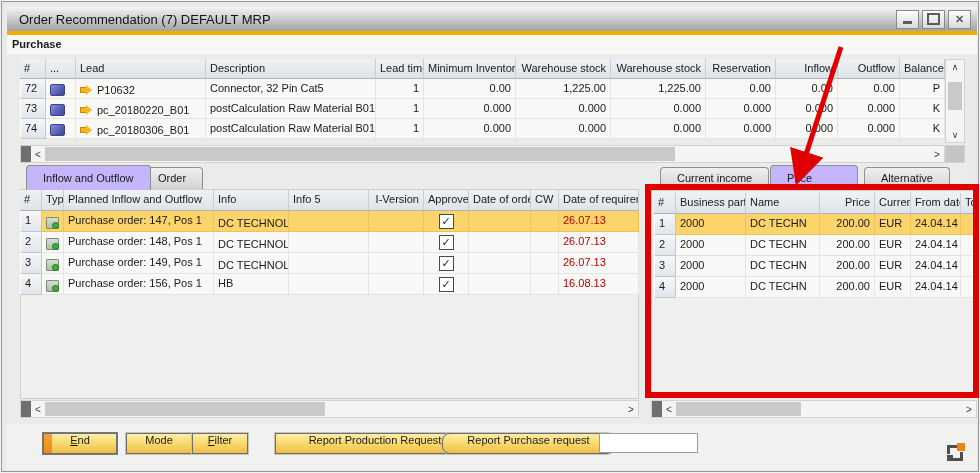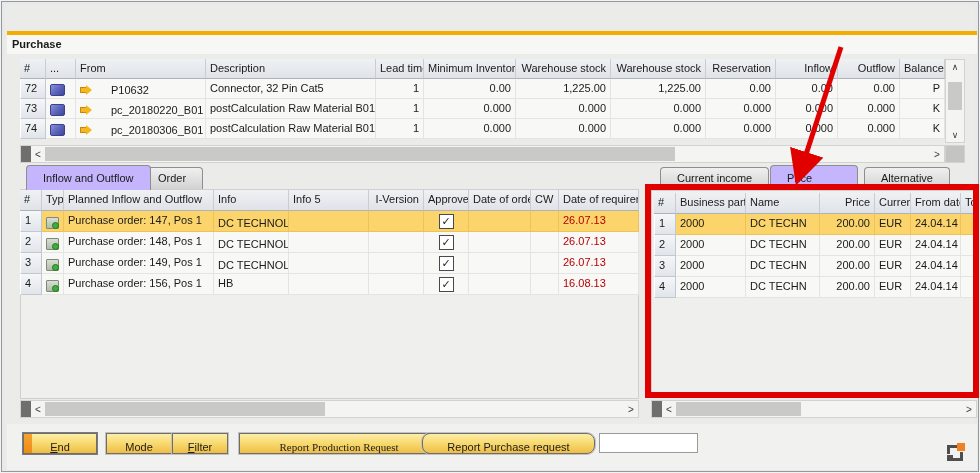--- a/index.html
+++ b/index.html
@@ -30,21 +30,21 @@
   .tbl { display:grid; position:absolute; background:#efefed; }
   .th { background:linear-gradient(#eff1f4,#dfe3e8); border-right:1px solid #c9cdd3;
         border-bottom:1px solid #acb3bb; padding:3px 4px 0 4px; white-space:nowrap; overflow:hidden; }
   .td { background:#f8f8f6; border-right:1px solid #e4e4e1; border-bottom:1px solid #e4e4e1;
         padding:3px 4px 0 4px; white-space:nowrap; overflow:hidden; }
   .gut { background:linear-gradient(#f5f7f9,#e1e5ea); border-right:1px solid #c2c8cf;
          border-bottom:1px solid #c2c8cf; border-left:1px solid #fff; padding:3px 2px 0 4px; }
   .sel { background:#fbd46c !important; border-color:#eec258 !important; }
   .num { text-align:right; }
   .red { color:#b50000; }
-  .cellflex { display:flex; align-items:center; gap:19px; }
+  .cellflex { display:flex; align-items:center; gap:5px; }
 
   
   .cube-icon { width:13px; height:10px; border-radius:2px;
                background:linear-gradient(135deg,#8a90d6 0%,#5a62b8 55%,#3e4694 100%);
                border:1px solid #3a4190; }
   .link-arrow { display:inline-flex; align-items:center; }
   .link-arrow .bar { width:5px; height:4px; background:#f4b71d; border:1px solid #c4880a; border-right:none; }
   .link-arrow .tip { width:0; height:0; border-top:5px solid transparent; border-bottom:5px solid transparent;
                      border-left:6px solid #f4b71d; }
   .box-icon { width:11px; height:10px; border:1px solid #7d8a77; border-radius:1px;
@@ -71,21 +71,21 @@
   
   .tab { position:absolute; top:165px; height:22px; box-sizing:border-box; border:1px solid #8e8e8e; border-bottom:none;
          border-radius:4px 4px 0 0; background:linear-gradient(#f0f0f0,#d2d2d2);
          padding:4px 16px 0 16px; z-index:1; }
   .tab.active { background:#c4b5fd; top:163px; height:25px; padding-top:6px; z-index:2; }
 
   
   .btn { position:absolute; top:431px; height:21px; box-sizing:border-box;
          border:1px solid #6e6e6e; box-shadow:0 0 0 1px #c2c2c2;
          background:linear-gradient(#fdeda8, #f8d96e 50%, #eebd45);
-         display:flex; align-items:flex-end; justify-content:center; color:#1c1c1c; }
+         display:flex; align-items:flex-start; justify-content:center; color:#1c1c1c;margin-left:20px; }
   .btn.default { box-shadow:0 0 0 1px #7a7a7a; }
   .btn .strip { position:absolute; left:0; top:0; bottom:0; width:8px;
                 background:linear-gradient(#f6a234,#ee8c12); }
   .fl-underline::first-letter { text-decoration:underline; }
   .btn-label { display:inline-block; }
   .footer-input { position:absolute; left:597px; top:431px; width:99px; height:20px; box-sizing:border-box;
                   border:1px solid #9a9a9a; background:#fff; font-size:11px; padding:0 3px; }
 
   
   .grip { position:absolute; left:945px; top:441px; width:18px; height:18px; }
@@ -110,29 +110,43 @@
     grid-auto-rows:21px; }
   .right-table { left:652px; top:191px; width:320px;
     grid-template-columns:22px 70px 74px 55px 36px 50px 13px;
     grid-auto-rows:21px; }
 </style>
 </head>
 <body>
 
 <div class="window">
 
+  <div class="titlebar">
+    <span class="title-text">Order Recommendation (7) DEFAULT MRP</span>
+    <span class="win-controls">
+      <span class="win-btn">
+          <span class="glyph-min"></span>
+        </span>
+      <span class="win-btn">
+          <span class="glyph-max"></span>
+        </span>
+      <span class="win-btn">
+          <span class="glyph-close">✕</span>
+        </span>
+    </span>
+  </div>
   <div class="accent-line"></div>
   <div class="purchase-strip"></div>
   <div class="purchase-label">Purchase</div>
   <div class="footer"></div>
 
   <div class="tbl top-table">
     <div class="th">#</div>
     <div class="th">...</div>
-    <div class="th">From</div>
+    <div class="th">Lead</div>
     <div class="th">Description</div>
     <div class="th num">Lead time</div>
     <div class="th num">Minimum Inventory</div>
     <div class="th num">Warehouse stock</div>
     <div class="th num">Warehouse stock</div>
     <div class="th num">Reservation</div>
     <div class="th num">Inflow</div>
     <div class="th num">Outflow</div>
     <div class="th">Balance U</div>
 
@@ -365,21 +379,21 @@
   <div class="btn default" style="left:21px; width:74px;">
     <span class="strip"></span>
     <span class="btn-label fl-underline">End</span>
   </div>
   <div class="btn" style="left:104px; width:66px;">
     <span class="btn-label">Mode</span>
   </div>
   <div class="btn" style="left:170px; width:56px;">
     <span class="btn-label fl-underline">Filter</span>
   </div>
-  <div class="btn" style="left:237px; width:200px;font-family:Liberation Serif, serif;">
+  <div class="btn" style="left:253px; width:200px;">
     <span class="btn-label">Report Production Request</span>
   </div>
   <div class="btn" style="left:420px; width:173px;border-radius:8px;">
     <span class="btn-label">Report Purchase request</span>
   </div>
   <input class="footer-input" value="" style="">
 
   <div class="grip">
     <span class="tl"></span>
       <span class="tr"></span>

